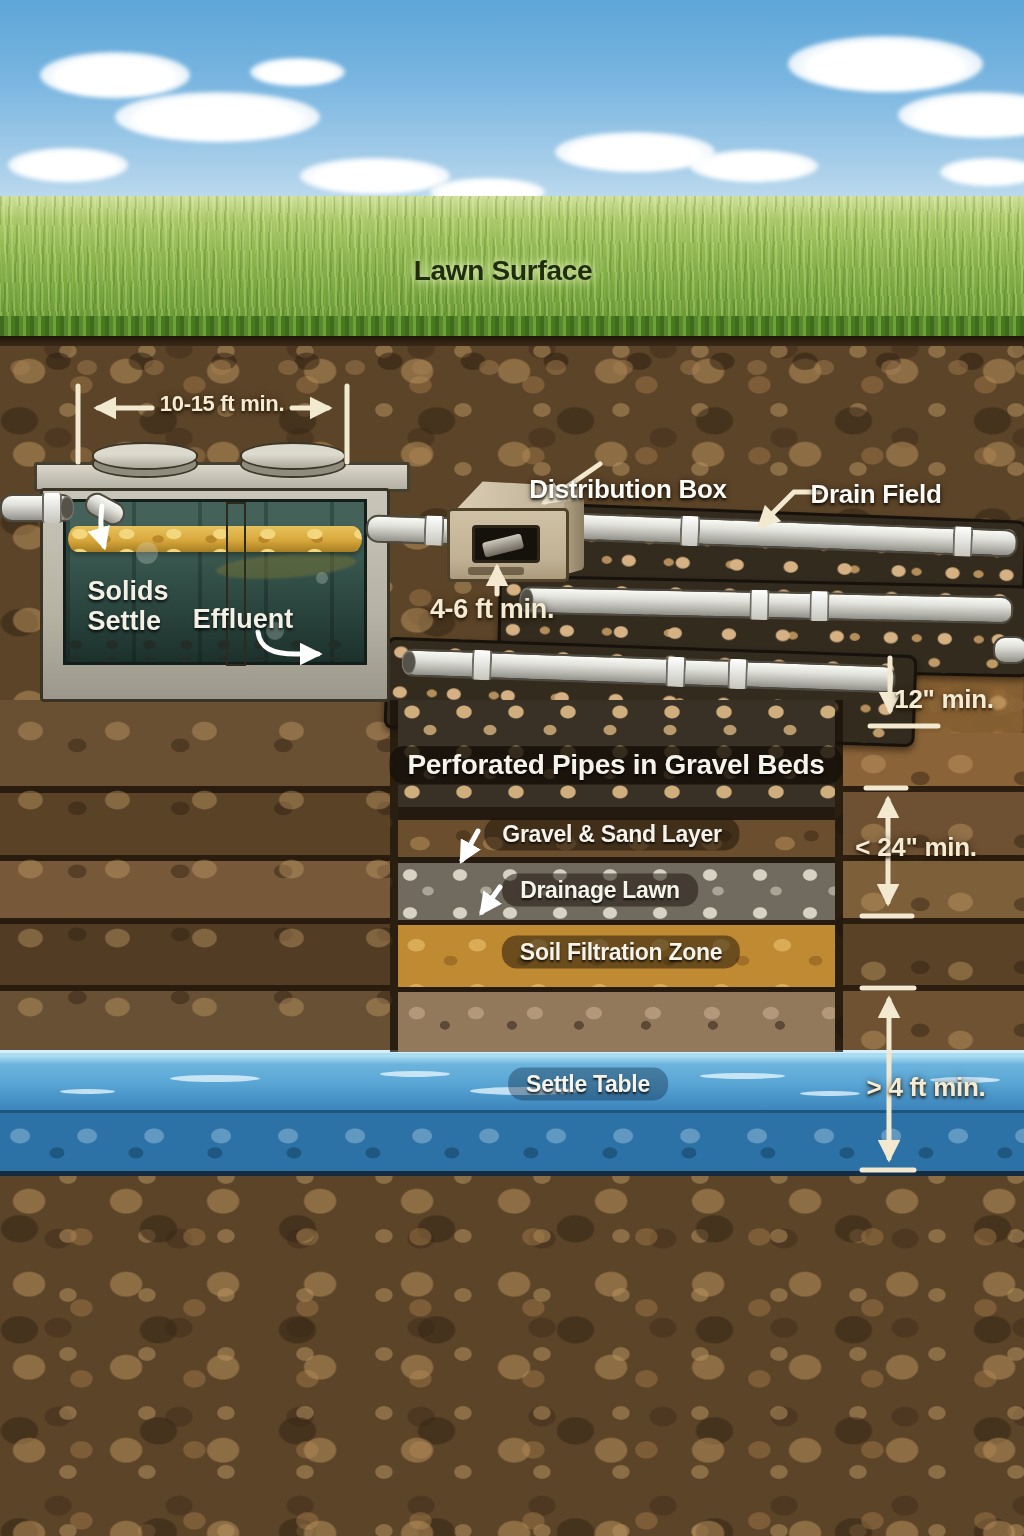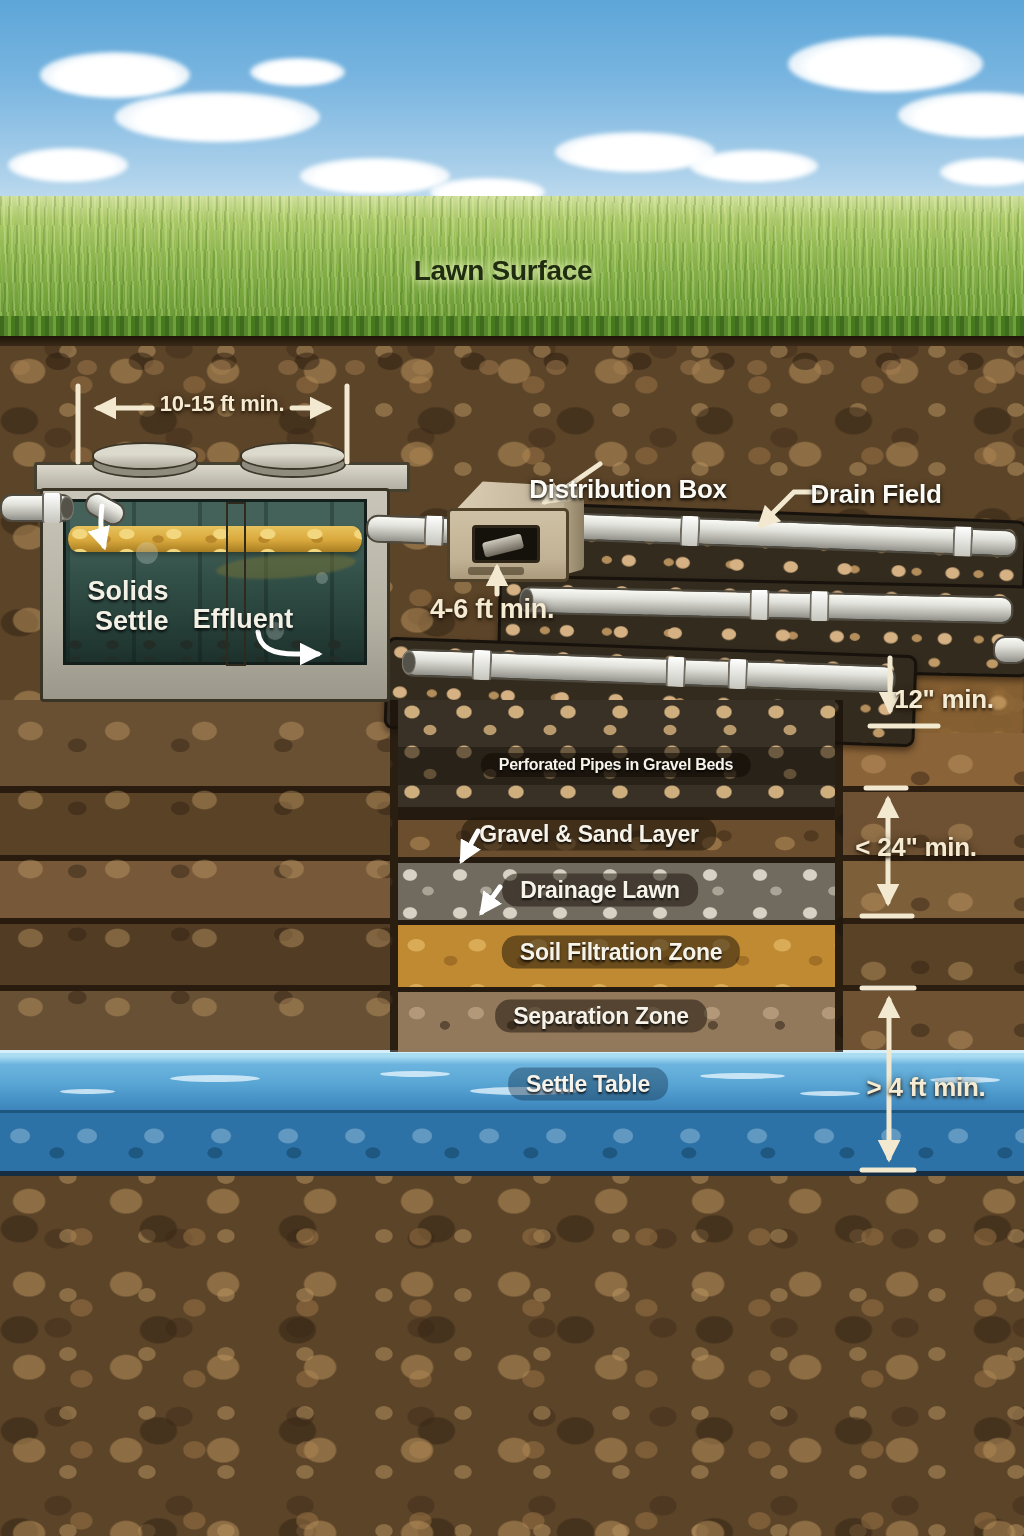--- a/index.html
+++ b/index.html
@@ -181,24 +181,24 @@
   .dbox-notch{position:absolute;left:18px;bottom:4px;width:56px;height:8px;border-radius:3px;
     background:rgba(60,48,28,.55);}
 
   
   .lbl{position:absolute;white-space:nowrap;font-weight:700;letter-spacing:-.3px;transform:translateX(-50%);}
   .dim{color:#f4ebd2;font-size:26px;text-shadow:0 2px 3px rgba(32,20,8,.9),0 0 7px rgba(32,20,8,.55);}
   .wlab{color:#fbfaf5;font-size:26px;text-shadow:0 2px 3px rgba(0,0,0,.85),0 0 6px rgba(0,0,0,.45);}
   .band-label{position:absolute;transform:translate(-50%,-50%);white-space:nowrap;
     background:rgba(27,19,10,.52);color:#f6f3ea;font-weight:700;font-size:23px;
     padding:3px 18px;border-radius:15px;text-shadow:0 2px 2px rgba(0,0,0,.75);letter-spacing:-.3px;}
-  .band-label.dark{background:rgba(16,12,6,.6);font-size:16px;}
+  .band-label.dark{background:rgba(16,12,6,.6);font-size:28px;}
   .band-label.waterbg{background:rgba(18,45,72,.40);}
   .lawn-label{color:#202d11;font-size:28px;text-shadow:0 0 9px rgba(235,245,185,.95),0 0 18px rgba(235,245,185,.7);}
-  .tank-label{color:#f3f1e6;font-size:27px;line-height:1.12;text-align:right;
+  .tank-label{color:#f3f1e6;font-size:27px;line-height:1.12;text-align:left;
     text-shadow:0 2px 3px rgba(0,0,0,.85);font-weight:700;transform:translateX(-50%);position:absolute;white-space:nowrap;}
 
   svg.overlay{position:absolute;left:0;top:0;pointer-events:none;}
 </style>
 </head>
 <body>
 
 <div class="scene">
 
   <div class="abs sky"></div>
@@ -276,24 +276,23 @@
       </div>
     <div class="sep" style="top:107px;height:13px;"></div>
     <div class="band b-gs"></div>
     <div class="sep" style="top:157px;height:6px;"></div>
     <div class="band b-drain"></div>
     <div class="sep" style="top:220px;height:5px;"></div>
     <div class="band b-gold"></div>
     <div class="sep" style="top:287px;height:5px;"></div>
     <div class="band b-sep"></div>
     <div class="band-label dark" style="left:218px;top:65px;">Perforated Pipes in Gravel Beds</div>
-    <div class="band-label" style="left:191px;top:134px;">Gravel &amp; Sand Layer</div>
+    <div class="band-label" style="left:214px;top:134px;">Gravel &amp; Sand Layer</div>
     <div class="band-label" style="left:202px;top:190px;">Drainage Lawn</div>
     <div class="band-label" style="left:223px;top:252px;">Soil Filtration Zone</div>
-    <div class="band-label" style="left:203px;top:316px;">Separation Zone</div>
   </div>
   <div class="band-label waterbg" style="left:588px;top:1084px;">Settle Table</div>
 
   <div class="abs tank-slab"></div>
   <div class="lid" style="left:92px;top:442px;"></div>
   <div class="lid" style="left:240px;top:442px;"></div>
   <div class="abs tank-body">
     <div class="tank-int">
       <div class="tank-int-lines"></div>
       <div class="swirl"></div>

